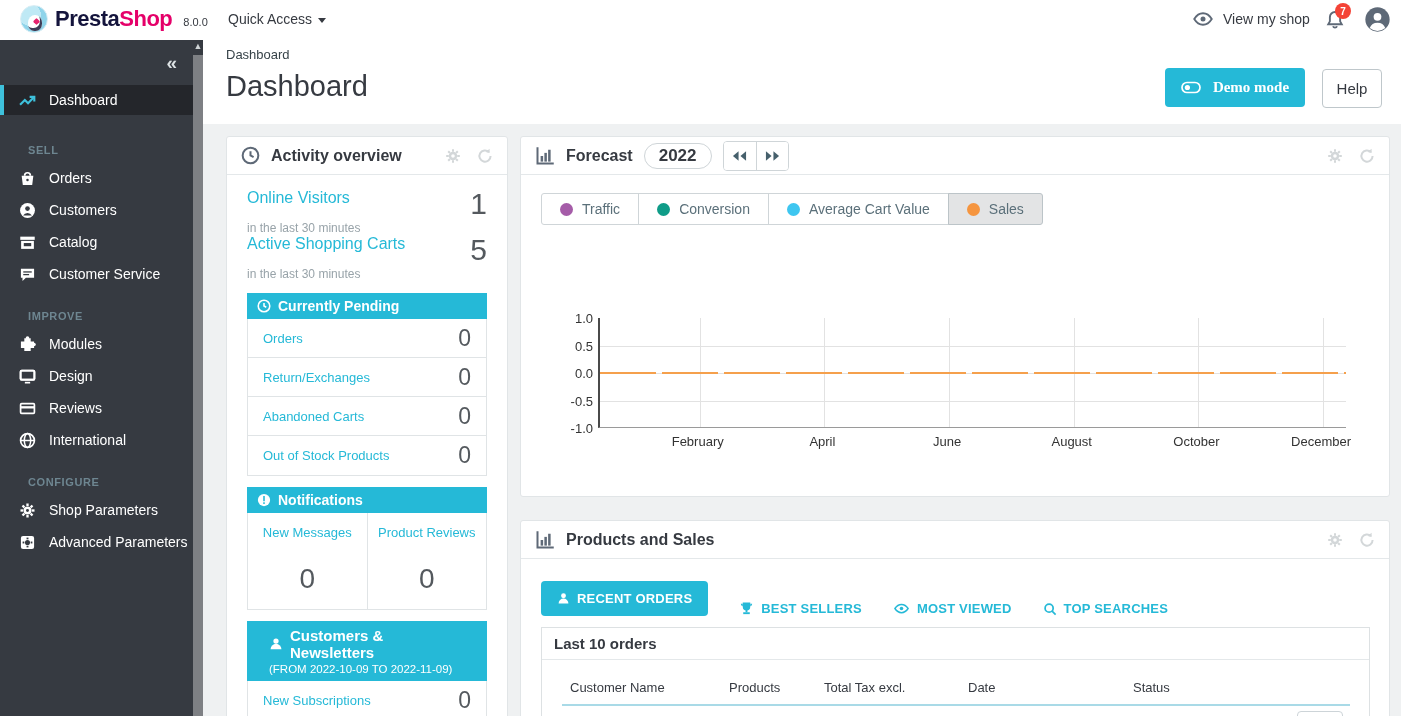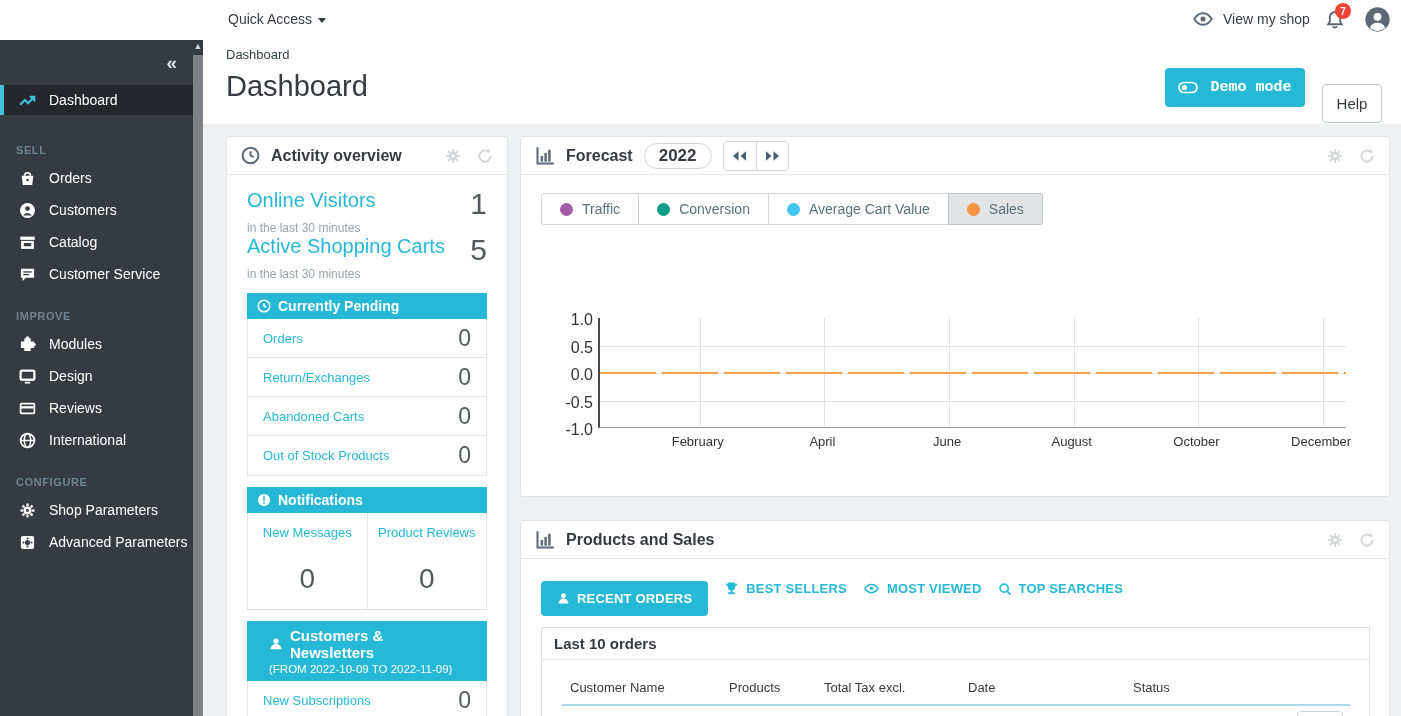--- a/index.html
+++ b/index.html
@@ -25,42 +25,42 @@
   #avatar { position:absolute; left:1364px; top:6px; cursor:pointer;}
 
   
   #sidebar { position:absolute; left:0; top:40px; width:203px; height:676px; background:#363a41; z-index:20;}
   #sb-scroll { position:absolute; right:0; top:0; width:10px; height:676px; background:#7e8084; }
   #sb-scroll .up-btn { width:10px; height:15px; background:#363a41; color:#cfd4d6; font-size:9px; text-align:center; line-height:13px; }
   #collapse { position:absolute; right:28px; top:12px; color:#dde2e4; font-size:19px; font-weight:700; cursor:pointer; letter-spacing:-2px;}
   .sb-item { display:flex; align-items:center; gap:13px; height:32px; padding-left:19px; color:#ffffff; font-size:14px; cursor:pointer; }
   .sb-item svg { flex:0 0 auto; }
   #dashboard-item { position:absolute; left:0; top:45px; width:193px; height:30px; background:#24262b; border-left:4px solid #3ec1dc; padding-left:15px; display:flex; align-items:center; gap:13px; color:#fff; font-size:14px; cursor:pointer;}
-  .sb-section-title { padding:0 0 6px 16px; font-size:11px; font-weight:700; letter-spacing:0.6px; color:#6e8691; }
+  .sb-section-title { padding:0 0 6px 28px; font-size:11px; font-weight:700; letter-spacing:0.6px; color:#6e8691; }
   #sb-sections { position:absolute; left:0; top:104px; width:193px; }
   .sb-section { margin-bottom:20px; }
 
   
   #page-header { position:absolute; left:203px; top:40px; width:1198px; height:84px; background:#fff; z-index:10;}
   #breadcrumb { position:absolute; left:23px; top:7px; font-size:13px; color:#374349; }
   #page-title { position:absolute; left:23px; top:30px; font-size:29px; font-weight:500; color:#363a41; }
-  #demo-btn { position:absolute; left:962px; top:28px; width:140px; height:39px; background:#25b9d7; border:none; border-radius:4px; color:#fff; font-size:15px; font-weight:700; display:flex; align-items:center; justify-content:center; gap:12px; cursor:pointer; font-family:Liberation Mono, monospace;}
-  #help-btn { position:absolute; left:1119px; top:44px; width:60px; height:39px; background:#fff; border:1px solid #bfc7cb; border-radius:4px; color:#363a41; font-size:15px; display:flex; align-items:center; justify-content:center; cursor:pointer; font-family:"Liberation Sans",sans-serif;}
+  #demo-btn { position:absolute; left:962px; top:28px; width:140px; height:39px; background:#25b9d7; border:none; border-radius:4px; color:#fff; font-size:15px; font-weight:700; display:flex; align-items:center; justify-content:center; gap:12px; cursor:pointer; font-family:Liberation Serif, serif;}
+  #help-btn { position:absolute; left:1119px; top:29px; width:60px; height:39px; background:#fff; border:1px solid #bfc7cb; border-radius:4px; color:#363a41; font-size:15px; display:flex; align-items:center; justify-content:center; cursor:pointer; font-family:"Liberation Sans",sans-serif;}
 
   
   .panel { position:absolute; background:#fff; border:1px solid #e1e5e7; border-radius:3px; }
   .panel-header { height:38px; border-bottom:1px solid #e4e8ea; display:flex; align-items:center; padding:0 14px; gap:11px; }
   .panel-title { font-size:16px; font-weight:700; color:#363a41; }
   .panel-tools { margin-left:auto; display:flex; gap:16px; }
   .panel-tools svg { cursor:pointer; }
 
   
   #activity-panel { left:226px; top:136px; width:282px; height:660px; }
   .stat-row { display:flex; align-items:flex-start; justify-content:space-between; padding:0 20px; }
-  .stat-link { font-size:20px; color:#25b9d7; cursor:pointer; }
+  .stat-link { font-size:16px; color:#25b9d7; cursor:pointer; }
   .stat-sub { font-size:12px; color:#98a3a9; padding:2px 20px 0 20px;}
   .stat-value { font-size:30px; color:#54595e; line-height:30px; }
   .cyan-bar { margin:0 20px; background:#25b9d7; color:#fff; padding:5px 10px; font-size:14px; font-weight:600; display:flex; align-items:center; gap:7px; }
   .cyan-bar .bar-sub { font-size:11px; font-weight:400; }
   .list-box { margin:0 20px; border:1px solid #e0e4e6; border-top:none; }
   .list-row { display:flex; align-items:center; justify-content:space-between; padding:6px 15px; border-bottom:1px solid #e0e4e6; height:39px;}
   .list-row:last-child { border-bottom:none; }
   .list-row .lbl { font-size:13px; color:#25b9d7; cursor:pointer;}
   .list-row .val { font-size:23px; color:#54595e; }
   .two-col { margin:0 20px; border:1px solid #e0e4e6; border-top:none; display:flex; }
@@ -78,40 +78,47 @@
   #forecast-tabs { position:absolute; left:20px; top:56px; display:flex; }
   .f-tab { border:1px solid #cfd5d8; background:#fff; padding:7px 18px; font-size:14px; color:#5b707a; display:flex; align-items:center; gap:9px; cursor:pointer; margin-left:-1px; }
   .f-tab:first-child { margin-left:0; border-radius:3px 0 0 3px;}
   .f-tab:last-child { border-radius:0 3px 3px 0;}
   .f-tab.active { background:#e3e4e5; border-color:#bcc4c8; }
   .dot { width:13px; height:13px; border-radius:50%; }
   #chart-wrap { position:absolute; left:0; top:110px; width:868px; height:200px;}
   #plot { position:absolute; left:77px; top:71px; width:748px; height:110px; border-left:2px solid #4a4a4a; border-bottom:1px solid #9a9a9a; }
   .h-grid { position:absolute; left:0; width:100%; height:1px; background:#e2e2e2; }
   .v-grid { position:absolute; top:0; width:1px; height:100%; background:#e2e2e2; }
-  .y-lab { position:absolute; width:40px; text-align:right; font-size:16px; color:#333; }
+  .y-lab { position:absolute; width:40px; text-align:right; font-size:13px; color:#333; }
   .x-lab { position:absolute; font-size:13px; color:#333; transform:translateX(-50%); white-space:nowrap; }
   #sales-line { position:absolute; left:0; width:100%; height:2px; background:repeating-linear-gradient(90deg,#f5a04c 0 56px,transparent 56px 62px); }
 
   
   #products-panel { left:520px; top:520px; width:870px; height:276px; }
-  #ps-tabs { position:absolute; left:20px; top:60px; display:flex; align-items:flex-start; gap:16px; }
+  #ps-tabs { position:absolute; left:20px; top:60px; display:flex; align-items:flex-end; gap:31px; }
   .ps-tab { font-size:13px; font-weight:700; color:#25b9d7; display:flex; align-items:center; gap:7px; cursor:pointer; letter-spacing:0.2px;}
   .ps-tab.active { background:#25b9d7; color:#fff; border-radius:4px; padding:10px 16px; }
   #orders-box { position:absolute; left:20px; top:106px; width:829px; height:150px; border:1px solid #dde1e3; }
   #orders-title { font-size:15px; font-weight:700; color:#363a41; padding:7px 12px; border-bottom:1px solid #e4e8ea; }
   #orders-cols { position:absolute; height:20px; width:100%; top:52px; }
   .ocol { position:absolute; font-size:13px; color:#363a41; font-weight:500; white-space:nowrap; }
   #cols-underline { position:absolute; left:20px; top:76px; width:788px; height:2px; background:#a9dae7; }
   #row-action-btn { position:absolute; left:755px; top:83px; width:46px; height:40px; border:1px solid #cdd4d8; border-radius:4px; background:#fff; display:flex; justify-content:center; padding-top:6px; cursor:pointer;}
 </style>
 </head>
 <body>
 
 <div id="topbar">
+  <div id="brand">
+    <span class="logo-circle"></span>
+    <span>
+      <span class="brand-presta">Presta</span><span class="brand-shop">Shop</span>
+    </span>
+    <span class="brand-version">8.0.0</span>
+  </div>
   <div id="quick-access">
     <span>Quick Access</span>
     <span class="caret"></span>
   </div>
   <div id="view-shop">
     <span>
         <svg width="22" height="20" viewBox="0 0 16 16">
           <path d="M1 8s2.8-4.6 7-4.6S15 8 15 8s-2.8 4.6-7 4.6S1 8 1 8z" fill="none" stroke="#5e6977" stroke-width="1.5"></path>
           <circle cx="8" cy="8" r="2" fill="#5e6977"></circle>
         </svg>

